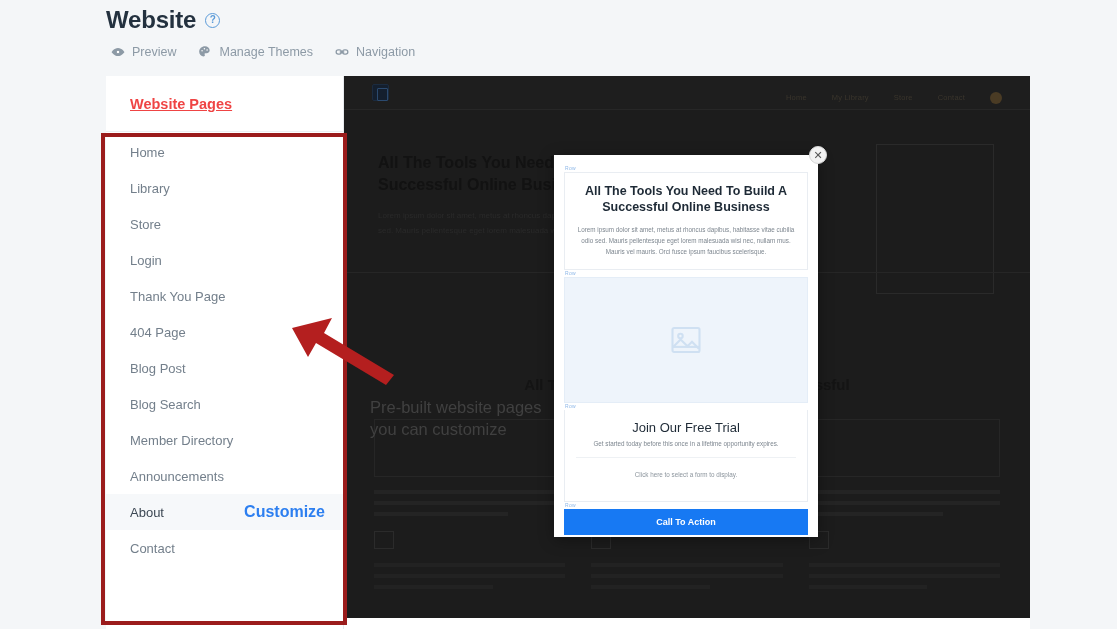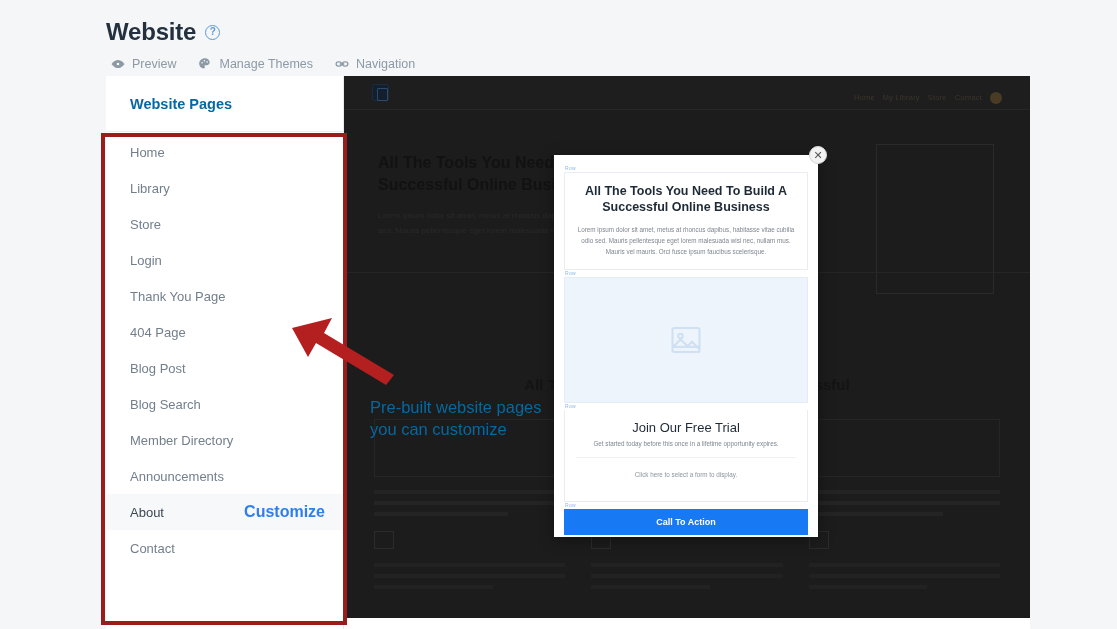--- a/index.html
+++ b/index.html
@@ -23,21 +23,21 @@
   .page-header {
     position: absolute;
     left: 106px;
     top: 0;
     width: 600px;
   }
   .title-row {
     display: flex;
     align-items: center;
     gap: 9px;
-    padding-top: 18px;
+    padding-top: 6px;
   }
   .page-title {
     font-size: 24px;
     font-weight: bold;
     color: #23313f;
     letter-spacing: -0.2px;
   }
   .help-icon {
     width: 15px; height: 15px;
     border: 1.4px solid #5b9bd9;
@@ -92,21 +92,22 @@
   .sidebar-head {
     height: 56px;
     display: flex;
     align-items: center;
     padding-left: 24px;
     border-bottom: 1px solid #eceff2;
   }
   .sidebar-head .t {
     font-size: 14.5px;
     font-weight: bold;
-    color: #0369a1;
+    color: #ef4444;
+    text-decoration: underline;
   }
   .page-list { padding-top: 2px; }
   .page-row {
     height: 36px;
     display: flex;
     align-items: center;
     justify-content: space-between;
     padding: 0 18px 0 24px;
     cursor: pointer;
   }
@@ -150,21 +151,21 @@
   .logo-mark::after {
     content: "";
     position: absolute; left: 4px; top: 3px;
     width: 9px; height: 11px;
     border: 1.2px solid #2b4a6f;
     border-radius: 1px;
   }
   .prev-nav-links {
     display: flex;
     align-items: center;
-    gap: 8px;
+    gap: 25px;
     margin-top: 10px;
   }
   .prev-nav-links .nl {
     font-size: 7.5px;
     color: #3a352c;
     letter-spacing: 0.2px;
   }
   .nav-avatar {
     width: 12px; height: 12px;
     border-radius: 50%;
@@ -354,21 +355,21 @@
     left: 290px;
     top: 312px;
     pointer-events: none;
   }
   .callout {
     position: absolute;
     left: 370px;
     top: 397px;
     width: 200px;
     font-size: 16.5px;
-    color: #0369a1;
+    color: #404040;
     line-height: 1.33;
     pointer-events: none;
   }
 </style>
 </head>
 <body>
 
 <div id="root">
 
   <div class="page-header">

